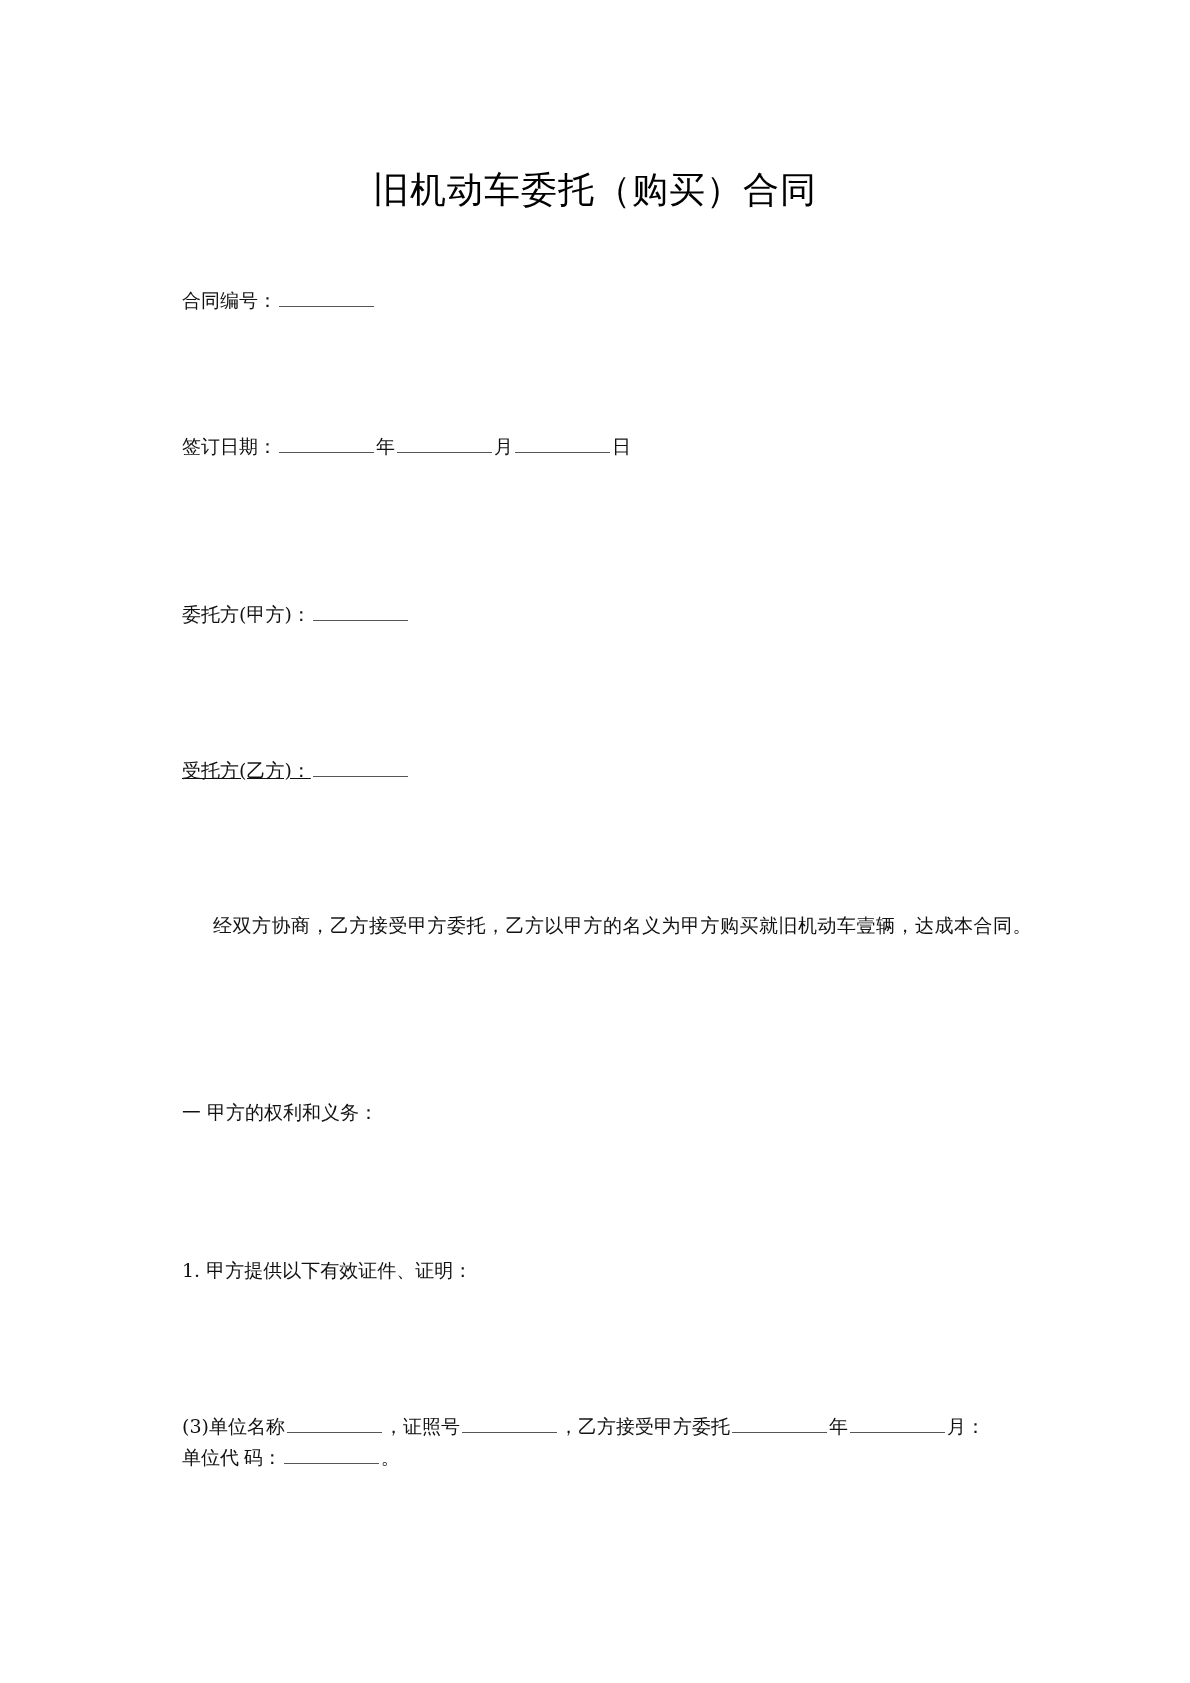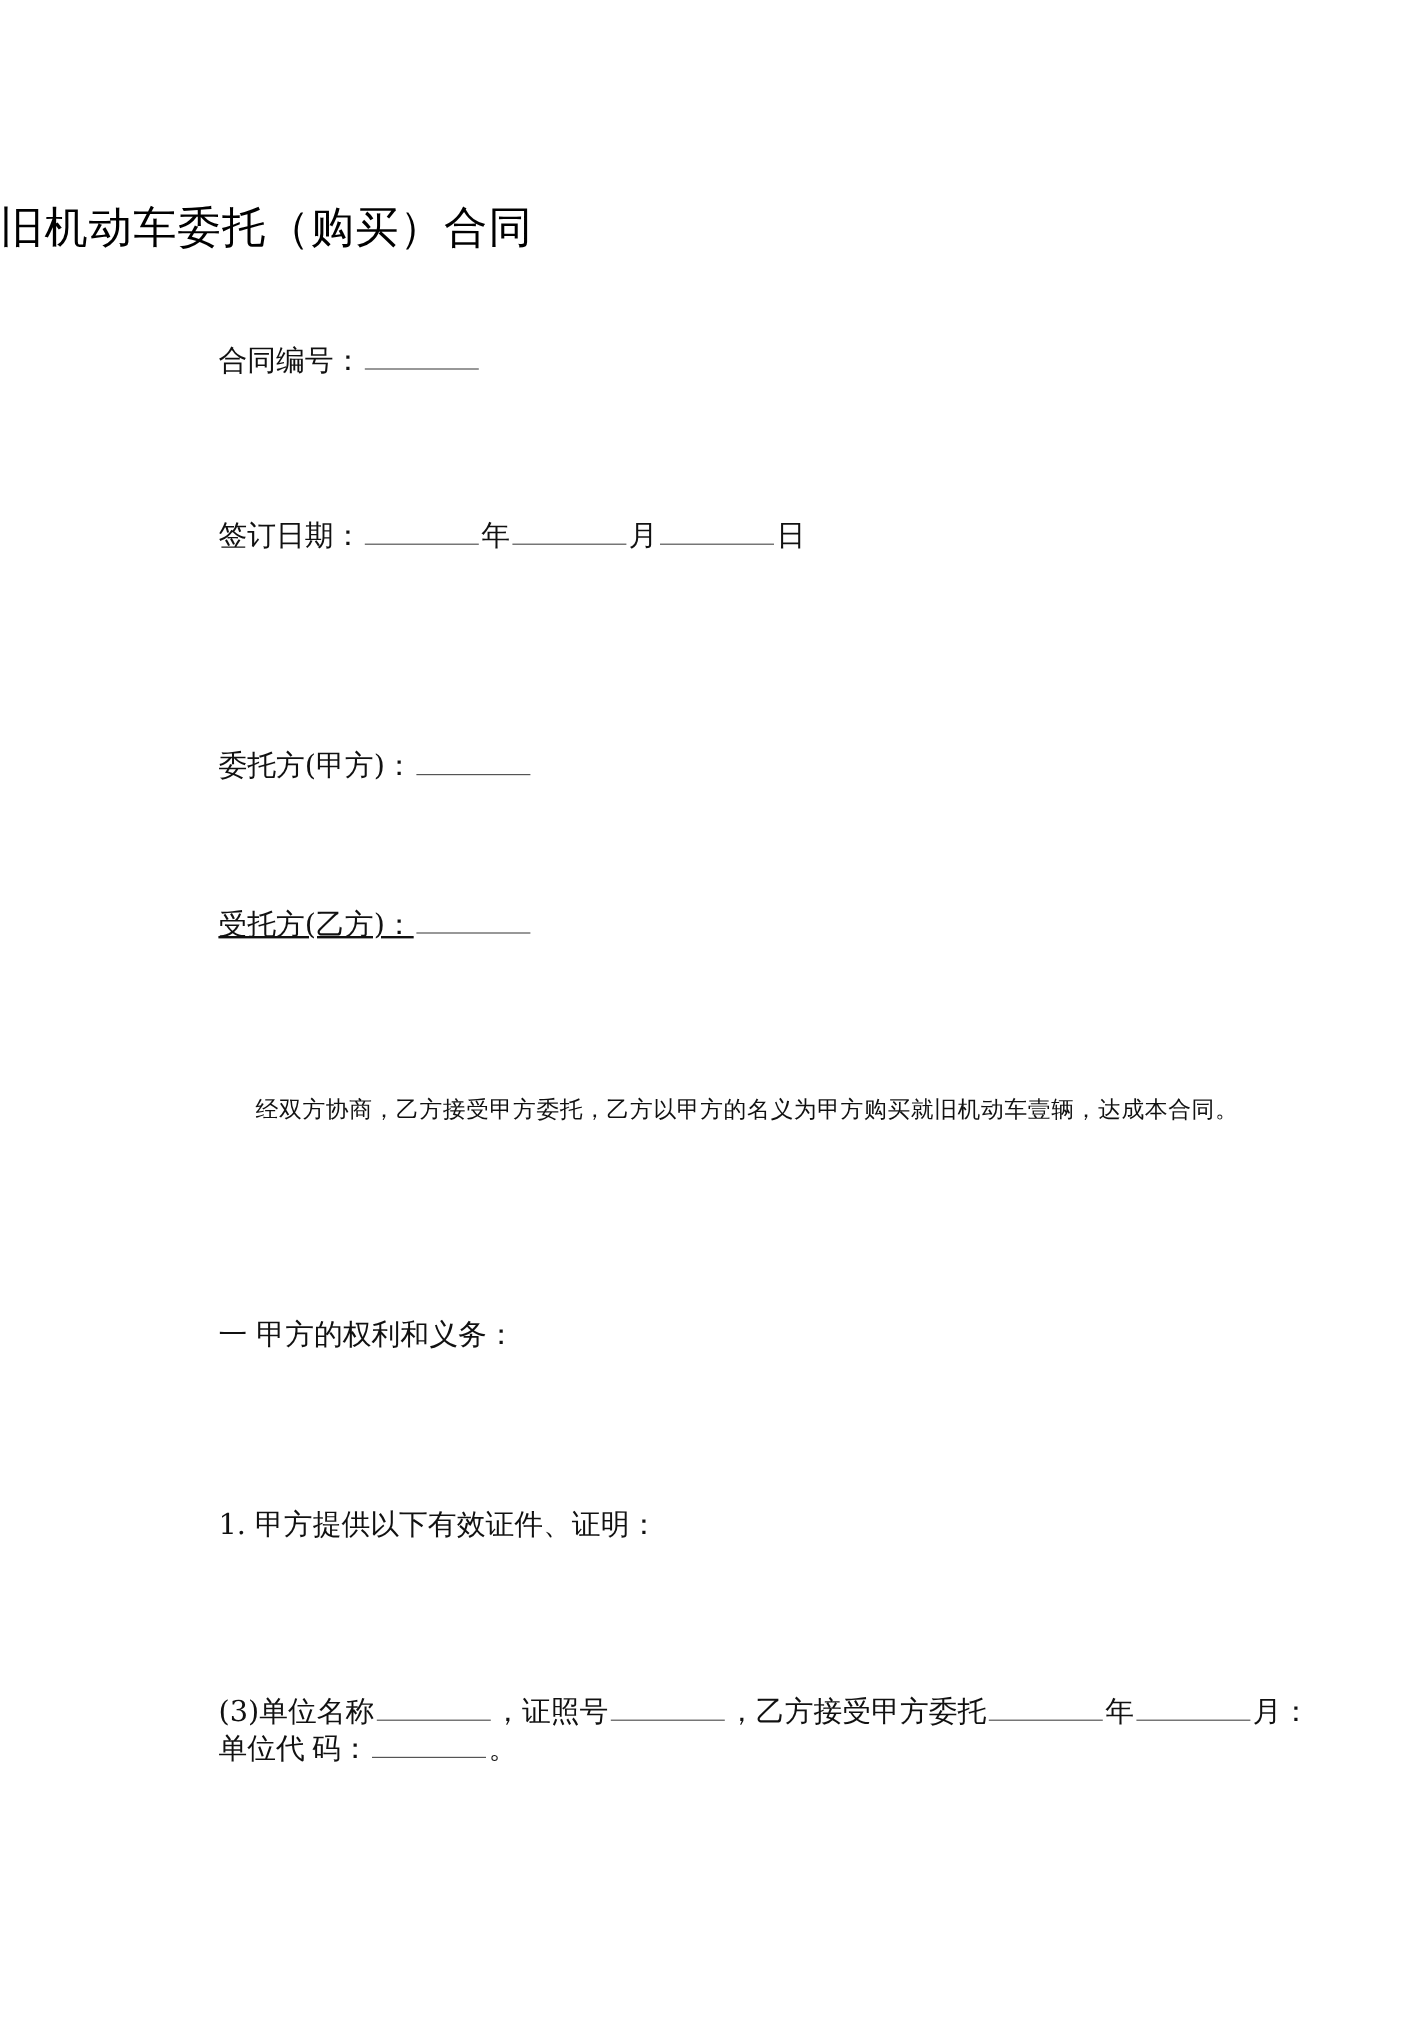--- a/index.html
+++ b/index.html
@@ -1,38 +1,38 @@
 <!DOCTYPE html>
 <html><head>
 <meta charset="utf-8">
 <style>
   html, body { margin:0; padding:0; background:#ffffff; }
   body { width:1190px; height:1683px; position:relative; overflow:hidden;
          font-family:"DejaVu Serif","Liberation Serif",serif; color:#111; }
-  .title { position:absolute; top:166px; left:0; width:1190px; text-align:left;
+  .title { position:absolute; top:166px; left:0; width:1190px; text-align:center;
            font-family:Liberation Serif, serif; font-size:36px; letter-spacing:1px; color:#000; }
-  .line { position:absolute; left:182px; font-size:24px; line-height:32px; white-space:nowrap; }
+  .line { position:absolute; left:182px; font-size:19px; line-height:32px; white-space:nowrap; }
   .para { position:absolute; left:182px; width:840px; font-size:19px; line-height:32px; letter-spacing:0.5px; }
   .blank { display:inline-block; border-bottom:1px solid #555; height:18px; vertical-align:baseline; margin:0 2px; }
   .b95 { width:95px; }
 </style>
 </head>
 <body>
 
 <div class="title">旧机动车委托（购买）合同</div>
 
 <div class="line" style="top:284px;">
   <span>合同编号：</span><span class="blank b95"></span>
 </div>
 
 <div class="line" style="top:430px;">
   <span>签订日期：</span><span class="blank b95"></span><span>年</span><span class="blank b95"></span><span>月</span><span class="blank b95"></span><span>日</span>
 </div>
 
-<div class="line" style="top:598px;margin-top:24px;">
+<div class="line" style="top:598px;">
   <span>委托方(甲方)：</span><span class="blank b95"></span>
 </div>
 
 <div class="line" style="top:754px;text-decoration:underline;">
   <span>受托方(乙方)：</span><span class="blank b95"></span>
 </div>
 
 <div class="para" style="top:909px;margin-left:31px;">经双方协商，乙方接受甲方委托，乙方以甲方的名义为甲方购买就旧机动车壹辆，达成本合同。</div>
 
 <div class="line" style="top:1096px;text-align:center;">一  甲方的权利和义务：</div>

